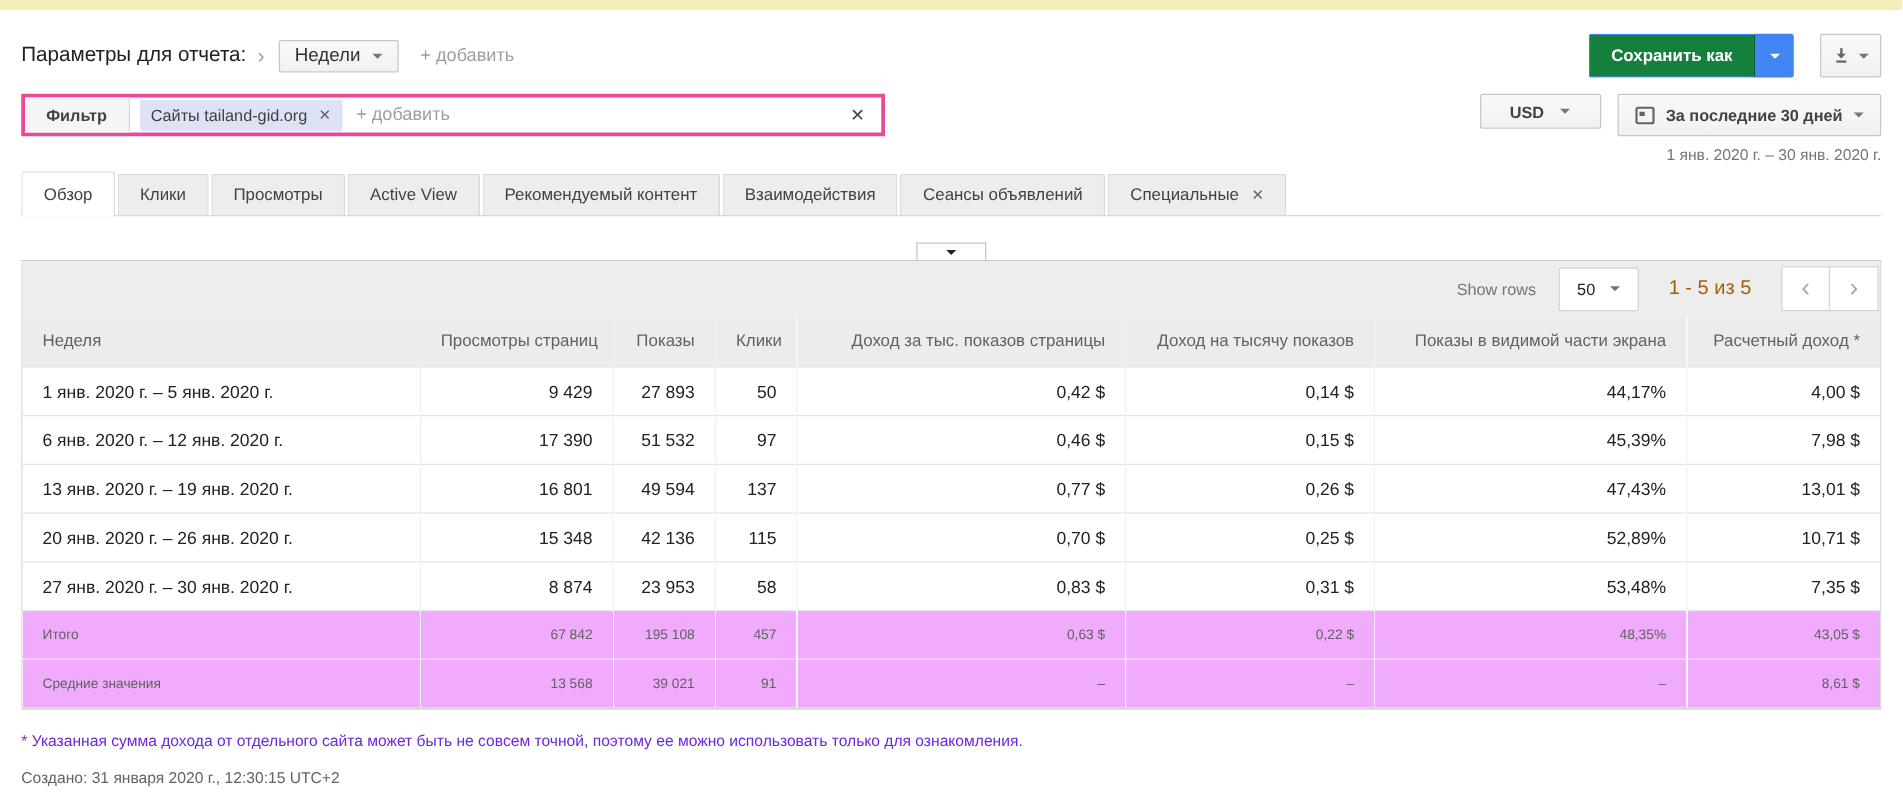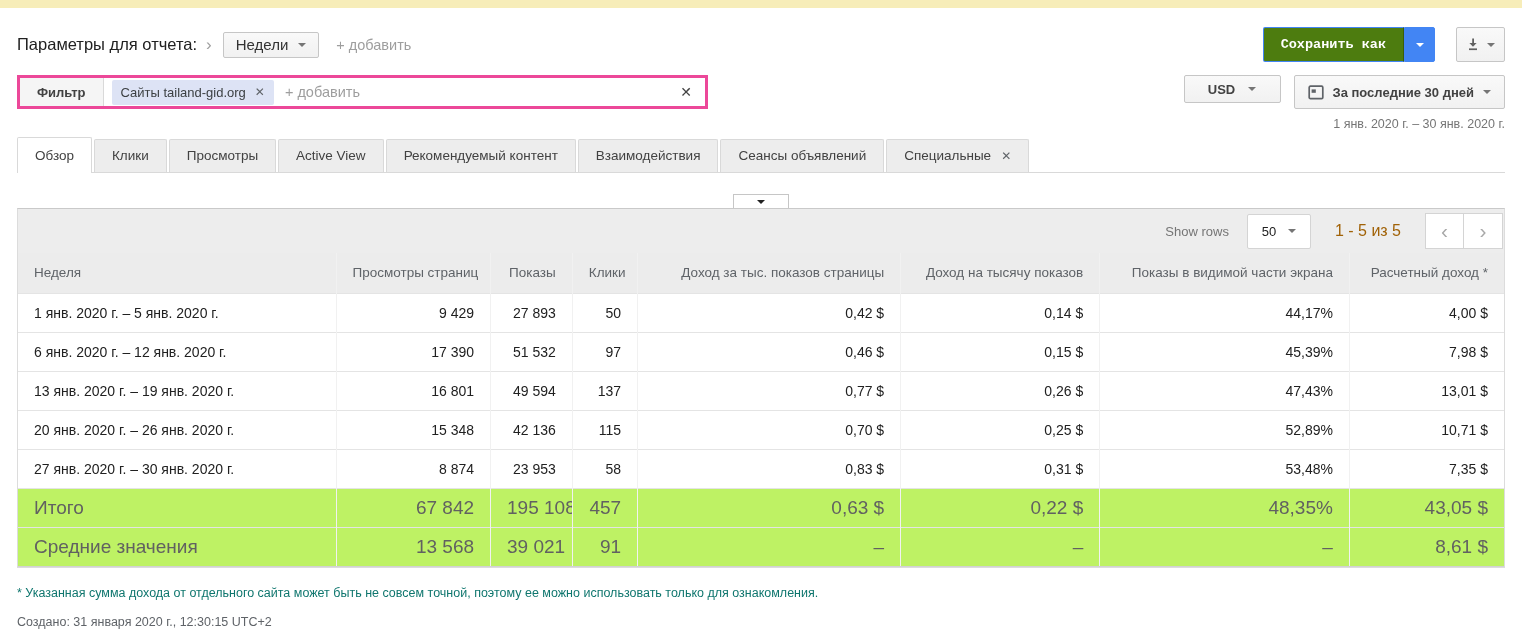--- a/index.html
+++ b/index.html
@@ -113,25 +113,25 @@
     background:#ececec; color:#5f6368; font-weight:normal; font-size:13.5px;
     height:40px; padding:0 16px; white-space:nowrap; overflow:hidden;
   }
   th + th, td + td { border-left:1px solid rgba(0,0,0,0.055); }
   td {
     height:39px; padding:0 16px; font-size:14px; color:#212121;
     border-top:1px solid #e4e4e4; white-space:nowrap; overflow:hidden;
   }
   th.al, td.al { text-align:left; }
   th.ar, td.ar { text-align:right; }
-  tr.summary td { background:#bef264; color:#616161; font-size:19px; }
+  tr.summary td { background:#f0abfc; color:#616161; font-size:11px; }
   tr.summary.last td { border-bottom:1px solid #d2d2d2; }
 
   
-  .foot-disclaimer { margin-top:18px; font-size:12.5px; color:#0f766e; }
+  .foot-disclaimer { margin-top:18px; font-size:12.5px; color:#6d28d9; }
   .foot-created { margin-top:15px; font-size:12.5px; color:#5f6368; }
 
   .icon { display:inline-flex; align-items:center; }
 </style>
 </head>
 <body>
 
 <div class="banner" style="background: rgb(247, 237, 185);"></div>
 
 <div class="page">
@@ -140,21 +140,21 @@
     <span class="page-title">Параметры для отчета:</span>
     <span class="crumb-chevron">›</span>
     <button class="btn dim-btn">
       <span>Недели</span>
       <span class="caret"></span>
     </button>
     <span class="add-link">+ добавить</span>
 
     <div class="topbar-right">
       <div class="save-split">
-        <div class="save-main" style="background: #4d7c0f; border-width: 1px; border-style: solid; border-color: rgb(66, 133, 244) rgba(0, 0, 0, 0.25) rgb(66, 133, 244) rgb(66, 133, 244); border-image: initial; font-family: Liberation Mono, monospace;">Сохранить как</div>
+        <div class="save-main" style="background: #15803d; border-width: 1px; border-style: solid; border-color: rgb(66, 133, 244) rgba(0, 0, 0, 0.25) rgb(66, 133, 244) rgb(66, 133, 244); border-image: initial;">Сохранить как</div>
         <div class="save-caret" style="background: rgb(66, 133, 244); border: 1px solid rgb(66, 133, 244);">
           <span class="caret"></span>
         </div>
       </div>
       <button class="btn download-btn">
         <span class="icon">
           <svg width="14" height="15" viewBox="0 0 14 15">
             <rect x="6.2" y="1.5" width="1.8" height="4.8" fill="#616161"></rect>
             <path d="M3.4 6 L10.6 6 L7 9.8 Z" fill="#616161"></path>
             <rect x="3" y="11.4" width="8" height="1.7" fill="#616161"></rect>

